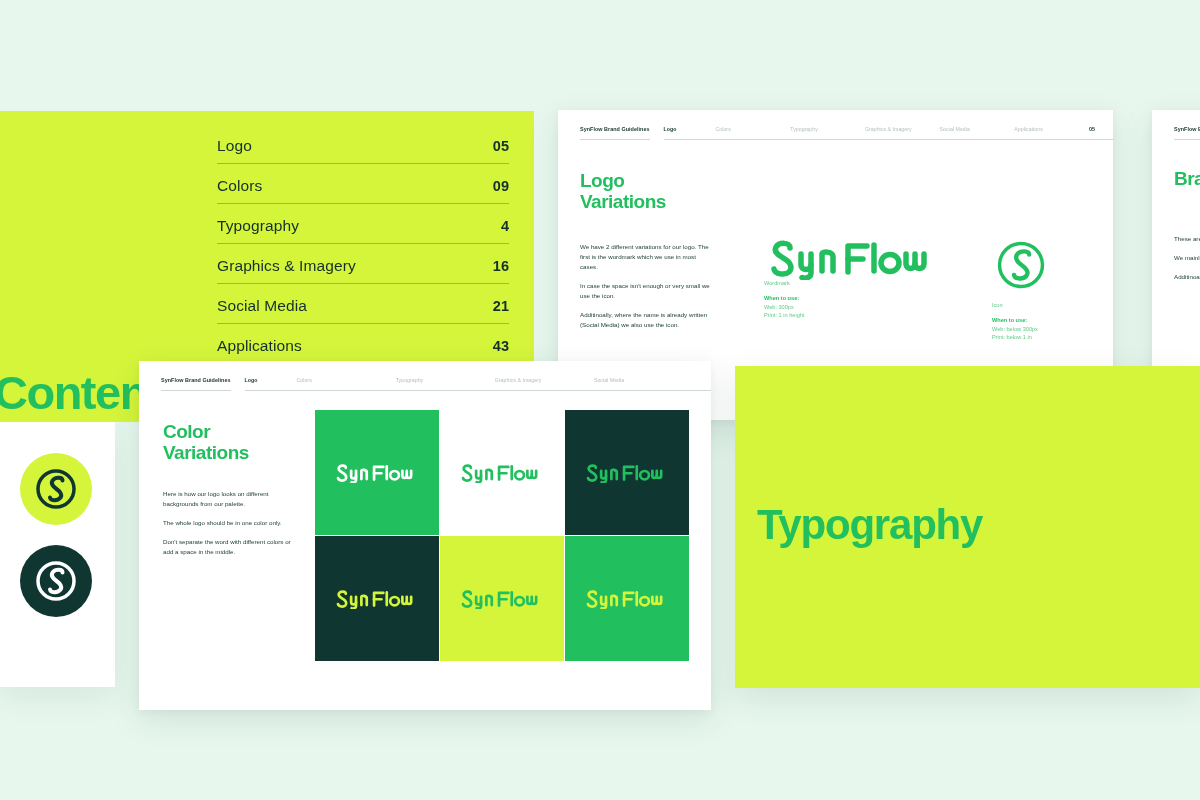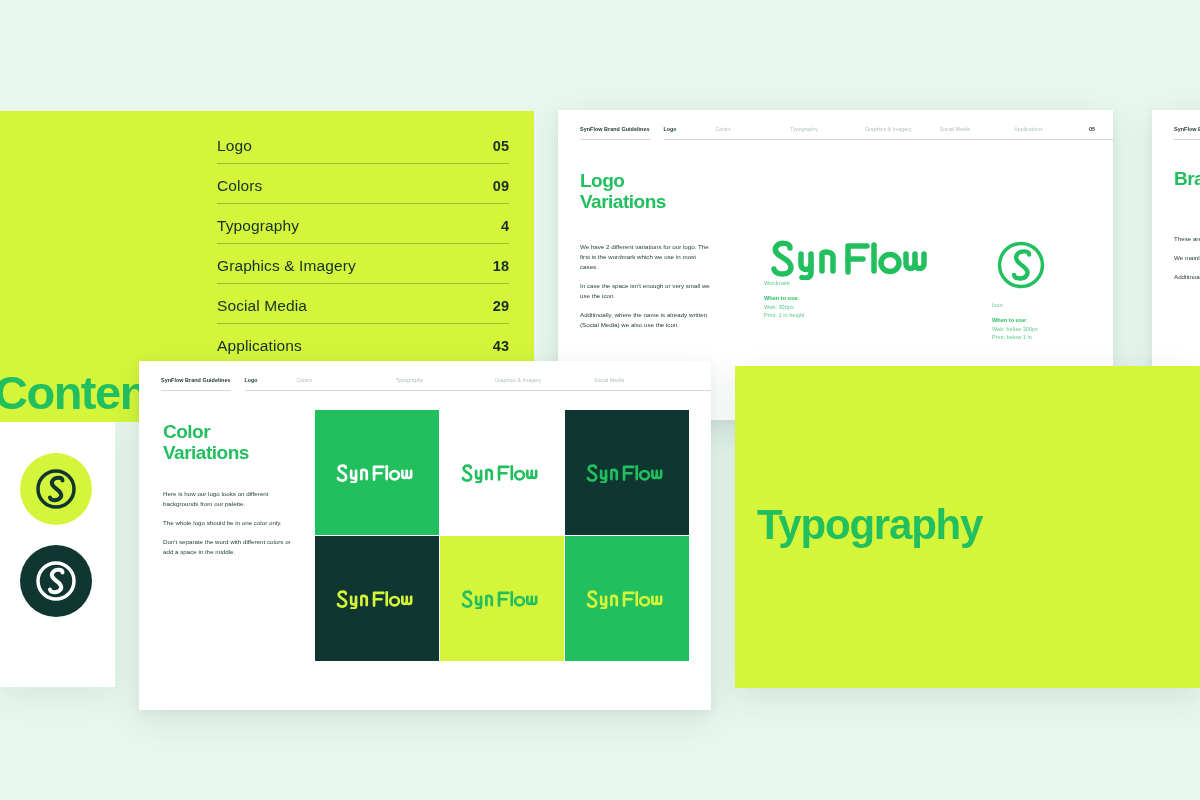--- a/index.html
+++ b/index.html
@@ -276,26 +276,26 @@
         <span class="toc-page">09</span>
       </div>
 
       <div class="toc-row">
         <span class="toc-label">Typography</span>
         <span class="toc-page">4</span>
       </div>
 
       <div class="toc-row">
         <span class="toc-label">Graphics &amp; Imagery</span>
-        <span class="toc-page">18</span>
+        <span class="toc-page">16</span>
       </div>
 
       <div class="toc-row">
         <span class="toc-label">Social Media</span>
-        <span class="toc-page">29</span>
+        <span class="toc-page">21</span>
       </div>
 
       <div class="toc-row">
         <span class="toc-label">Applications</span>
         <span class="toc-page">43</span>
       </div>
 
     </div>
   </div>
 

